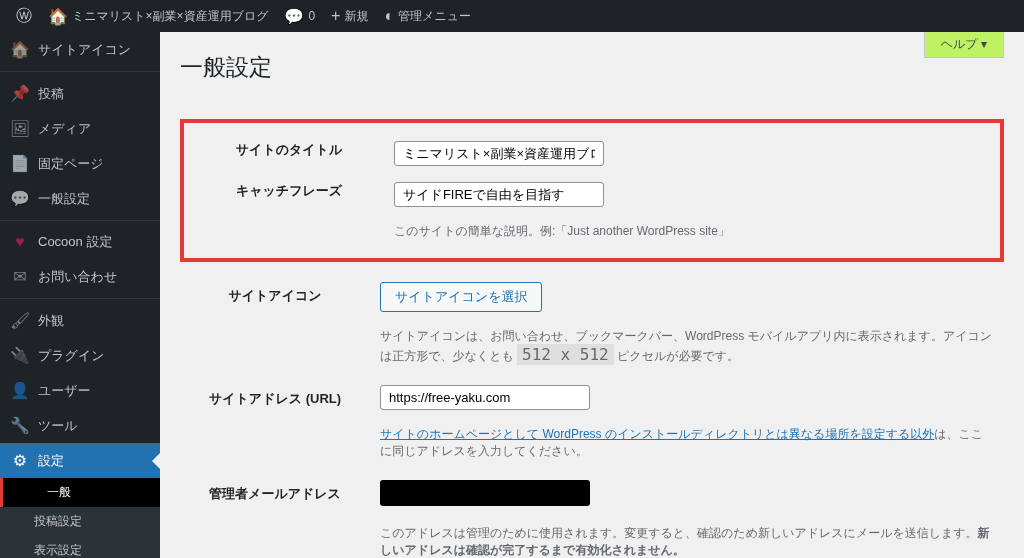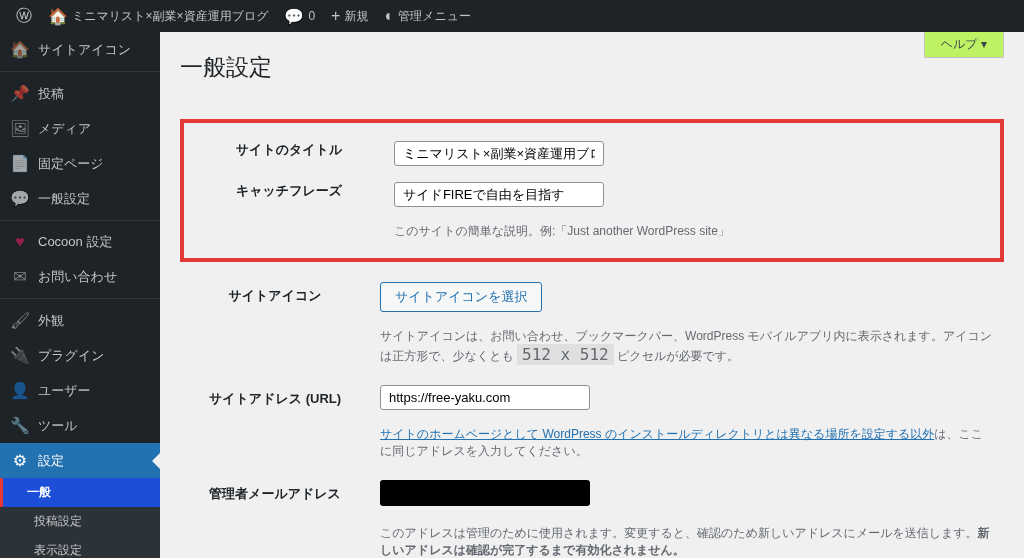--- a/index.html
+++ b/index.html
@@ -10,21 +10,21 @@
 .container { display: flex; height: calc(100% - 32px); }
 .sidebar { width: 160px; background: #1d2327; color: #c3c4c7; overflow-y: auto; font-size: 13px; }
 .menu-item { display: flex; align-items: center; padding: 8px 10px; cursor: pointer; gap: 8px; }
 .menu-item.current { background: #2271b1; color: #fff; position: relative; }
 .menu-item.current::after { content: ""; position: absolute; right: 0; top: 50%; transform: translateY(-50%); border: 8px solid transparent; border-right-color: #f0f0f1; }
 .menu-icon { width: 20px; text-align: center; font-size: 16px; opacity: 0.6; }
 .menu-item.current .menu-icon { opacity: 1; }
 .menu-separator { border-top: 1px solid #32373c; margin: 4px 0; }
 .submenu { background: #2c3338; }
 .submenu-item { padding: 6px 10px 6px 34px; cursor: pointer; font-size: 12px; }
-.submenu-item.current { color: #fff; font-weight: 700; background: #1d4ed8; border-left: 3px solid #e53935; padding-left: 24px; }
+.submenu-item.current { color: #fff; font-weight: 400; background: #000000; border-left: 3px solid #e53935; padding-left: 44px; }
 .content { flex: 1; overflow-y: auto; padding: 10px 20px; position: relative; }
 .help-tab { position: absolute; top: 0; right: 20px; background: #bef264; border: 1px solid #c3c4c7; border-top: none; padding: 4px 16px; font-size: 12px; cursor: pointer; }
 h1 { font-size: 23px; font-weight: 400; margin: 10px 0 36px; color: #1d2327; }
 .form-table { width: 100%; border-collapse: collapse; }
 .form-table th { text-align: center; padding: 15px 10px 15px 0; width: 200px; vertical-align: top; font-weight: 600; font-size: 13px; color: #1d2327; }
 .form-table td { padding: 10px 10px 10px 0; vertical-align: top; font-size: 13px; }
 input[type="text"], input[type="url"], input[type="email"], select { padding: 4px 8px; border: 1px solid #8c8f94; border-radius: 3px; font-size: 13px; background: #fff; }
 .regular-text { width: 210px; }
 .button { padding: 5px 14px; background: #f6f7f7; border: 1px solid #2271b1; border-radius: 3px; color: #2271b1; cursor: pointer; font-size: 13px; text-align: center; }
 .description { color: #646970; font-size: 12px; margin-top: 16px; }

